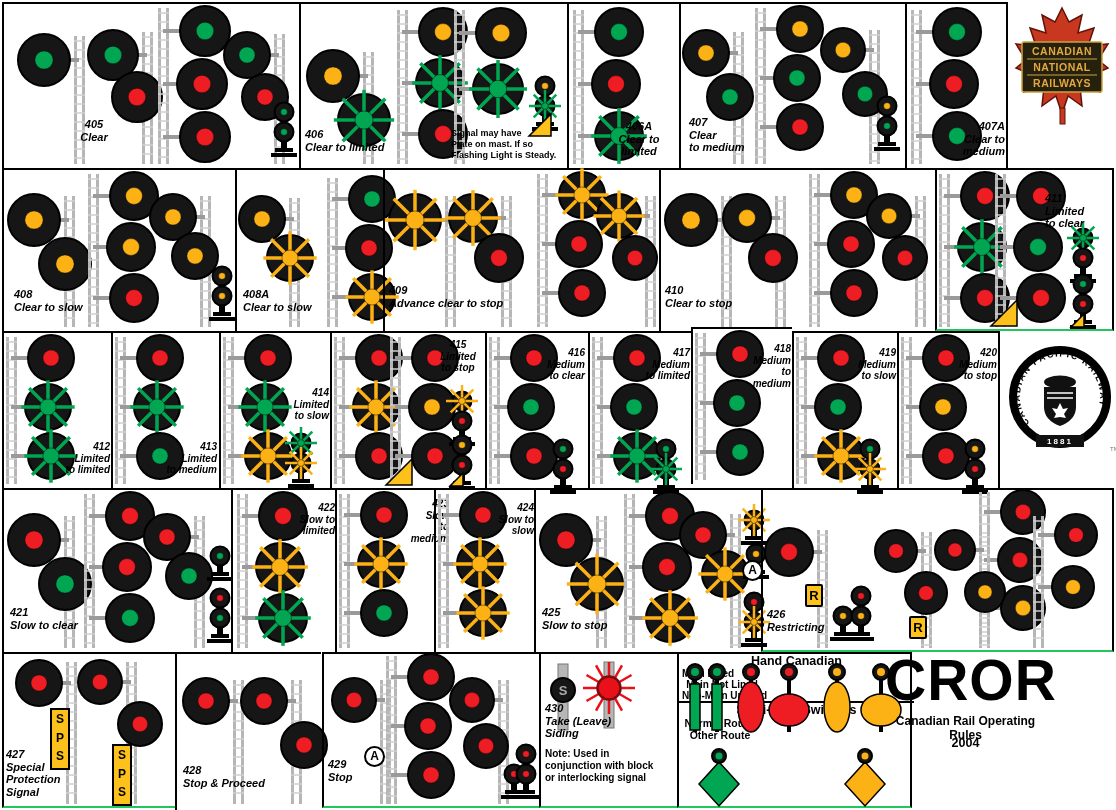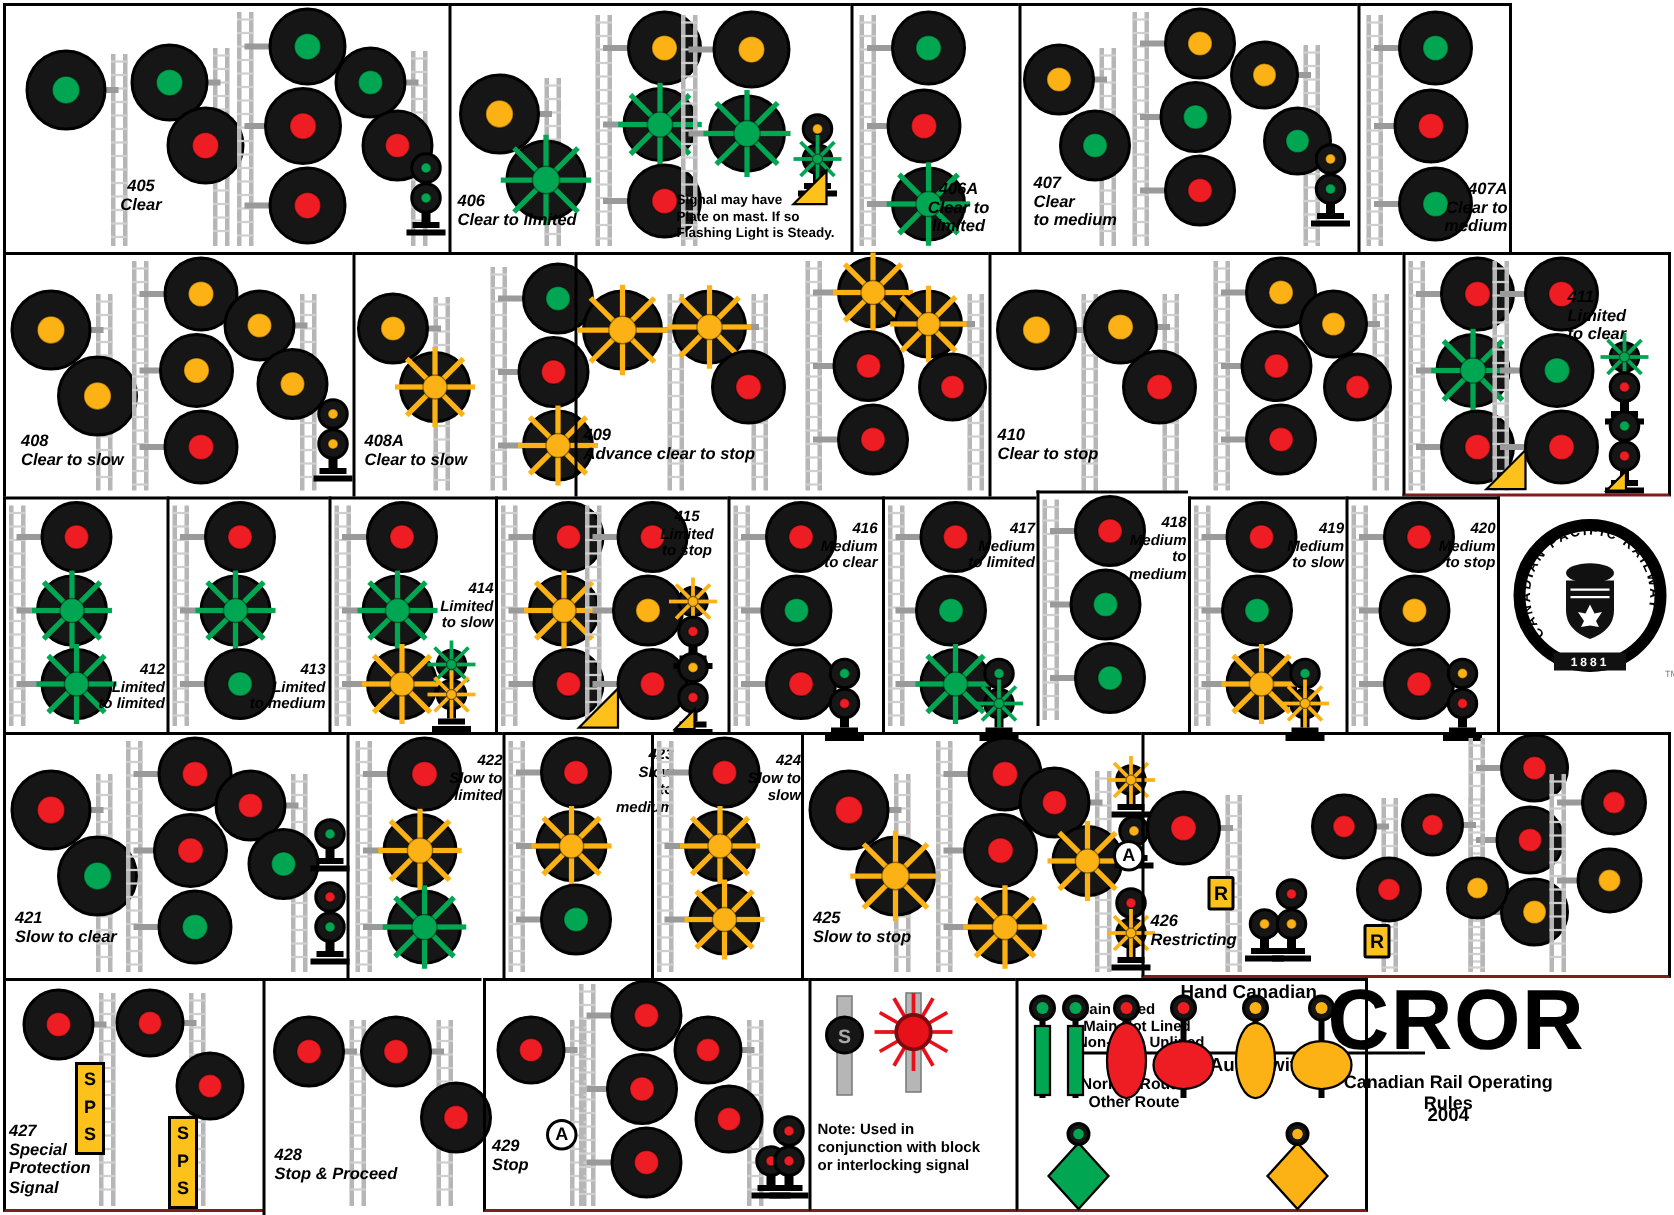--- a/index.html
+++ b/index.html
@@ -1,21 +1,21 @@
 <!DOCTYPE html>
 <html><head>
 <meta charset="utf-8">
 <style>
   html,body{margin:0;padding:0;background:#fff;}
   #board{position:relative;width:1116px;height:810px;background:#fff;
          font-family:"Liberation Sans",sans-serif;overflow:hidden;}
   .cell{position:absolute;box-sizing:border-box;}
   .cell.b{border-left:2px solid #000;border-top:2px solid #000;}
   .cell.rb{border-right:2px solid #000;}
-  .cell.bb{border-bottom:2px solid #7f1d1d;padding-left:36px;}
+  .cell.bb{border-bottom:2px solid #22c55e;}
   .lbl{position:absolute;font-weight:bold;color:#000;line-height:1.15;}
   .lbl span{display:block;white-space:pre-line;font-style:italic;}
   .note{position:absolute;font-weight:bold;color:#000;white-space:pre-line;line-height:1.2;}
   .plate{position:absolute;box-sizing:border-box;background:#fcc21b;border:2px solid #000;
          color:#000;font-weight:bold;text-align:center;}
   .plateR{width:18px;height:23px;border-radius:2px;font-size:13px;line-height:19px;}
   .plateSPS{width:20px;height:62px;font-size:12px;line-height:1.56;white-space:pre-line;}
   .plateA{width:21px;height:21px;background:#fff;border-radius:50%;font-size:12px;line-height:17px;}
   svg{position:absolute;overflow:visible;}
   .cror-title{position:absolute;left:0;right:0;text-align:center;font-weight:bold;color:#000;}
@@ -508,20 +508,32 @@
           <circle cx="46" cy="128" r="24" fill="#161616" stroke="#000" stroke-width="2"></circle>
           <circle cx="46" cy="128" r="8.399999999999999" fill="#00a651" stroke="rgba(0,0,0,0.35)" stroke-width="1"></circle>
         </g>
       </svg>
       <div class="lbl" style="left: 30px; top: 116px; width: 68px; text-align: right; font-size: 11px;">
         <span>407A</span>
         <span>Clear to
 medium</span>
       </div>
     </div>
+    <div class="cell" style="left: 1008px; top: 2px; width: 108px; height: 164px;">
+      <svg width="92" height="118" style="left: 8px; top: 6px;">
+        <path d="M46,0 L53,14 L66,7 L62,25 L78,20 L72,38 L92,36 L82,52 L92,60 L76,67 L84,84 L64,79 L66,98 L52,88 L46,106 L40,88 L26,98 L28,79 L8,84 L16,67 L0,60 L10,52 L0,36 L20,38 L14,20 L30,25 L26,7 L39,14 Z" fill="#c8371f" stroke="#5e1408" stroke-width="1.5"></path>
+        <rect x="44" y="100" width="5" height="16" fill="#c8371f" stroke="#5e1408" stroke-width="1"></rect>
+        <rect x="6" y="34" width="80" height="50" rx="2" fill="#26200f" stroke="#caa33c" stroke-width="1.5"></rect>
+        <line x1="11" y1="51" x2="81" y2="51" stroke="#caa33c" stroke-width="1"></line>
+        <line x1="11" y1="67" x2="81" y2="67" stroke="#caa33c" stroke-width="1"></line>
+        <text x="46" y="47" text-anchor="middle" font-size="10.5" font-weight="bold" letter-spacing="0.5" fill="#e3a93e">CANADIAN</text>
+        <text x="46" y="63" text-anchor="middle" font-size="10.5" font-weight="bold" letter-spacing="0.5" fill="#e3a93e">NATIONAL</text>
+        <text x="46" y="79" text-anchor="middle" font-size="10.5" font-weight="bold" letter-spacing="0.5" fill="#e3a93e">RAILWAYS</text>
+      </svg>
+    </div>
     <div class="cell b" style="left: 2px; top: 168px; width: 233px; height: 163px;">
       <svg width="91" height="135" style="left: 4px; top: 24px;">
         <rect x="56" y="2" width="3" height="131" fill="#b6b6b6"></rect>
         <rect x="64" y="2" width="3" height="131" fill="#b6b6b6"></rect>
         <line x1="56" y1="7" x2="67" y2="7" stroke="#cfcfcf" stroke-width="1.5"></line>
         <line x1="56" y1="16" x2="67" y2="16" stroke="#cfcfcf" stroke-width="1.5"></line>
         <line x1="56" y1="25" x2="67" y2="25" stroke="#cfcfcf" stroke-width="1.5"></line>
         <line x1="56" y1="34" x2="67" y2="34" stroke="#cfcfcf" stroke-width="1.5"></line>
         <line x1="56" y1="43" x2="67" y2="43" stroke="#cfcfcf" stroke-width="1.5"></line>
         <line x1="56" y1="52" x2="67" y2="52" stroke="#cfcfcf" stroke-width="1.5"></line>
@@ -2623,20 +2635,25 @@
         <line x1="38.392304845413264" y1="31.999999999999996" x2="50.51666049839541" y2="38.99999999999999" stroke="#e8111a" stroke-width="2.5"></line>
         <line x1="34" y1="36.392304845413264" x2="41" y2="48.51666049839541" stroke="#e8111a" stroke-width="2.5"></line>
         <line x1="28" y1="38" x2="28.000000000000004" y2="52" stroke="#e8111a" stroke-width="2.5"></line>
         <line x1="22.000000000000004" y1="36.392304845413264" x2="15.000000000000007" y2="48.51666049839541" stroke="#e8111a" stroke-width="2.5"></line>
         <line x1="17.60769515458674" y1="32.00000000000001" x2="5.483339501604604" y2="39.000000000000014" stroke="#e8111a" stroke-width="2.5"></line>
         <line x1="16" y1="26.000000000000004" x2="2" y2="26.000000000000004" stroke="#e8111a" stroke-width="2.5"></line>
         <line x1="17.607695154586736" y1="20" x2="5.483339501604597" y2="12.999999999999996" stroke="#e8111a" stroke-width="2.5"></line>
         <line x1="21.999999999999993" y1="15.60769515458674" x2="14.99999999999999" y2="3.483339501604604" stroke="#e8111a" stroke-width="2.5"></line>
         <circle cx="28" cy="26" r="11.5" fill="#e8111a" stroke="#7a0c10" stroke-width="2.5"></circle>
       </svg>
+      <div class="lbl" style="left: 4px; top: 48px; width: 110px; text-align: left; font-size: 11px;">
+        <span>430</span>
+        <span>Take (Leave)
+Siding</span>
+      </div>
       <div class="note" style="left: 4px; top: 94px; width: 132px; font-size: 10px;">Note: Used in
 conjunction with block
 or interlocking signal</div>
     </div>
     <div class="cell b rb bb" style="left: 677px; top: 652px; width: 235px; height: 156px;">
       <div style="left: 0px; top: 2px; width: 235px; text-align: center; font-size: 12.5px; font-weight: bold;">Hand Canadian</div>
       <svg width="235" height="156" style="left: 0px; top: 0px;">
         <rect x="14" y="26" width="4" height="52" fill="#000"></rect>
         <rect x="11" y="30" width="10" height="46" fill="#00a651" stroke="#000" stroke-width="1.5"></rect>
         <circle cx="16" cy="18" r="8" fill="#161616" stroke="#000" stroke-width="2"></circle>

